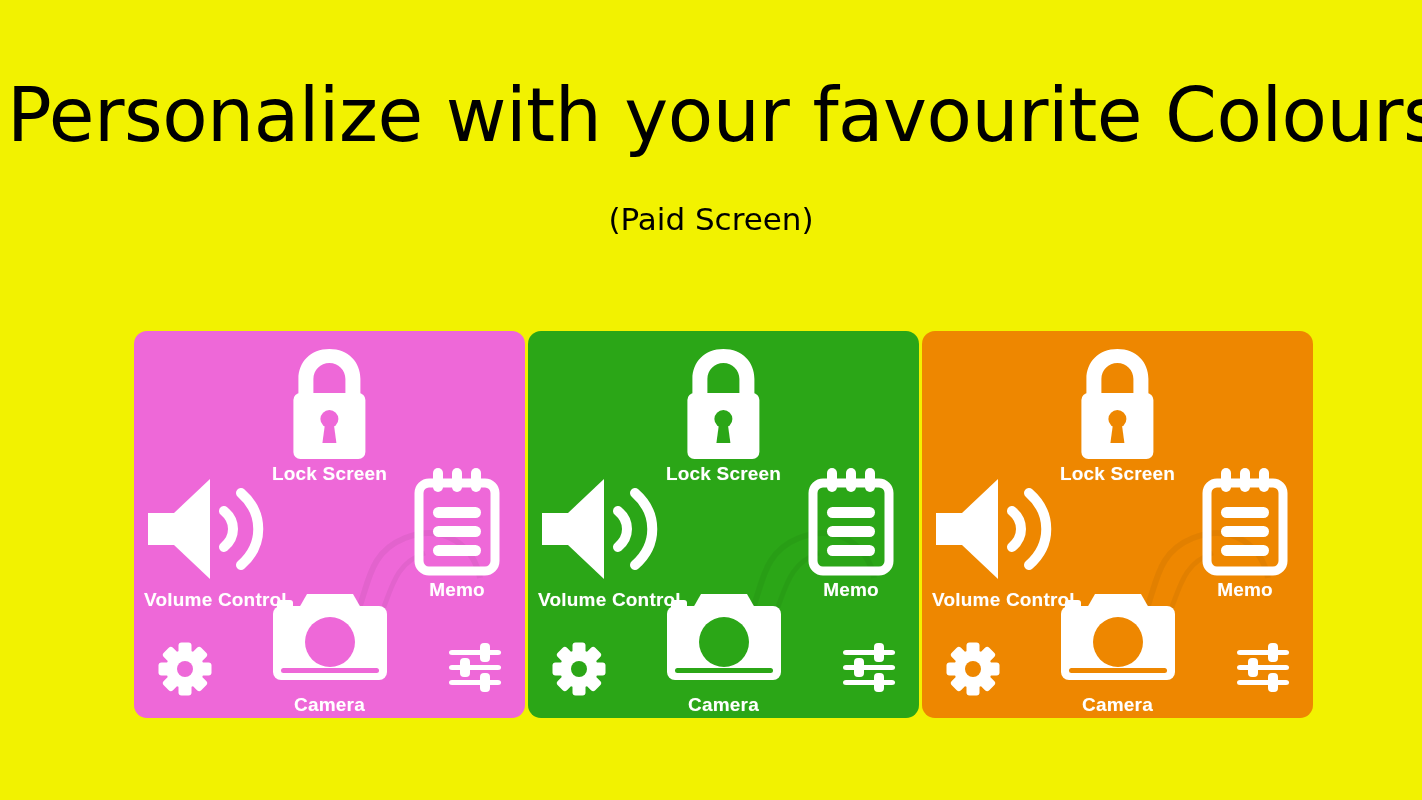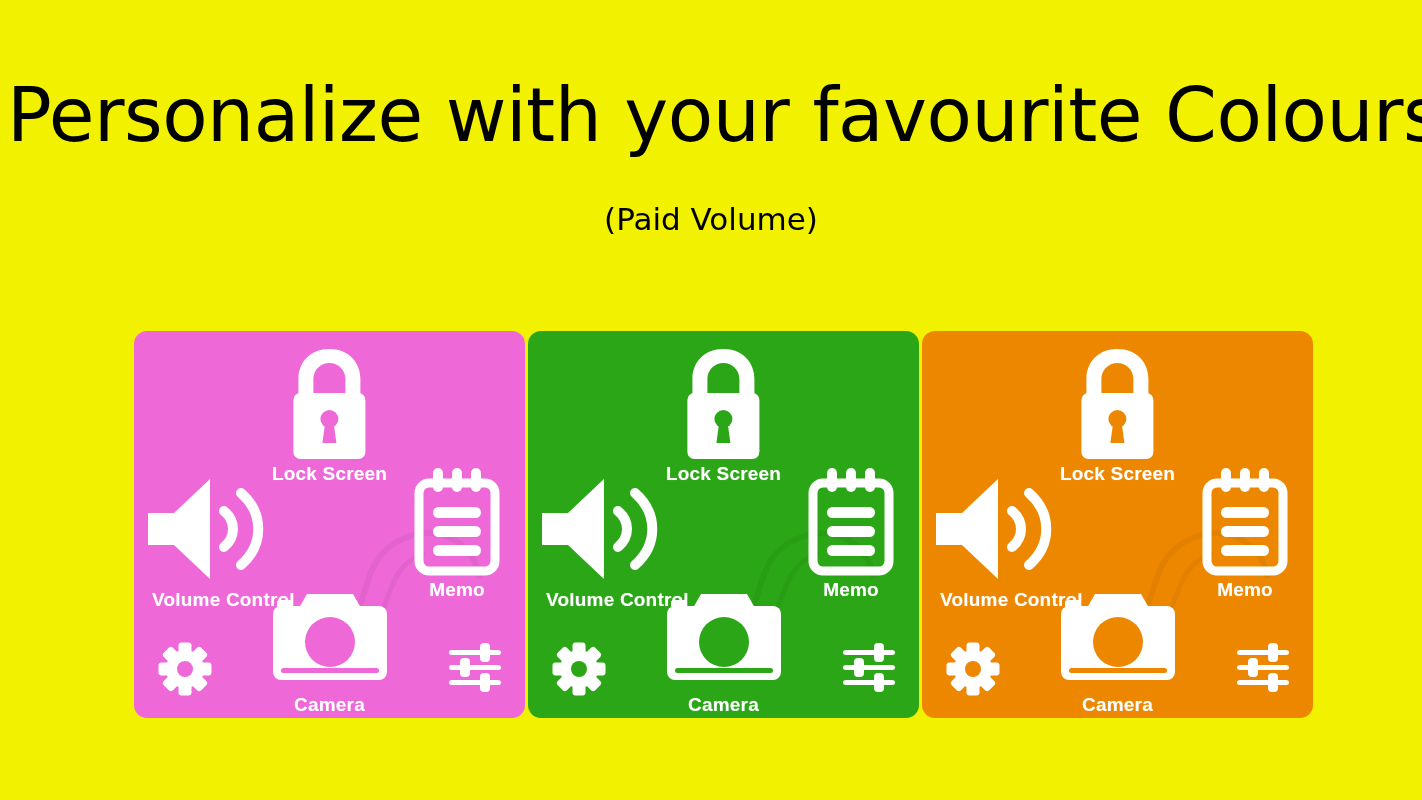--- a/index.html
+++ b/index.html
@@ -80,21 +80,21 @@
     white-space: nowrap;
     margin-top: 2px;
     text-shadow: 0 0 1px rgba(255,255,255,0.35);
   }
 
   .tile-icon { display: block; }
 
   
   .tile-lock    { left: 50%; transform: translateX(-50%); top: 12px; }
   .tile-volume  { left: 10px; top: 140px; align-items: flex-start; }
-  .tile-volume .tile-label { margin-left: 8px; }
+  .tile-volume .tile-label { margin-left: 0px; }
   .tile-memo    { right: 22px; top: 134px; }
   .tile-camera  { left: 50%; transform: translateX(-50%); bottom: 2px; gap: 8px; }
 
   .corner-gear    { position: absolute; left: 24px; bottom: 22px; }
   .corner-sliders { position: absolute; right: 22px; bottom: 26px; }
 
   
   .card-watermark {
     position: absolute;
     right: 30px;
@@ -103,21 +103,21 @@
     height: 160px;
     opacity: 0.045;
     pointer-events: none;
   }
 </style>
 </head>
 <body style="background: rgb(242, 242, 0);">
 
 <div class="header">
   <div class="page-title">Personalize with your favourite Colours</div>
-  <div class="page-subtitle">(Paid Volume)</div>
+  <div class="page-subtitle">(Paid Screen)</div>
 </div>
 
 <div class="card-row" id="card-row">
     <div class="theme-card" style="background: rgb(238, 104, 216);">
       <div class="card-watermark"><svg viewBox="0 0 180 160" xmlns="http://www.w3.org/2000/svg" width="180" height="160">
           <path d="M20 150 C60 110 40 60 90 40 C130 24 160 50 165 80" stroke="#000" stroke-width="6" fill="none"></path>
           <path d="M40 155 C80 120 65 70 110 55" stroke="#000" stroke-width="5" fill="none"></path>
         </svg></div>
       <div class="tile tile-lock">
         <span>

